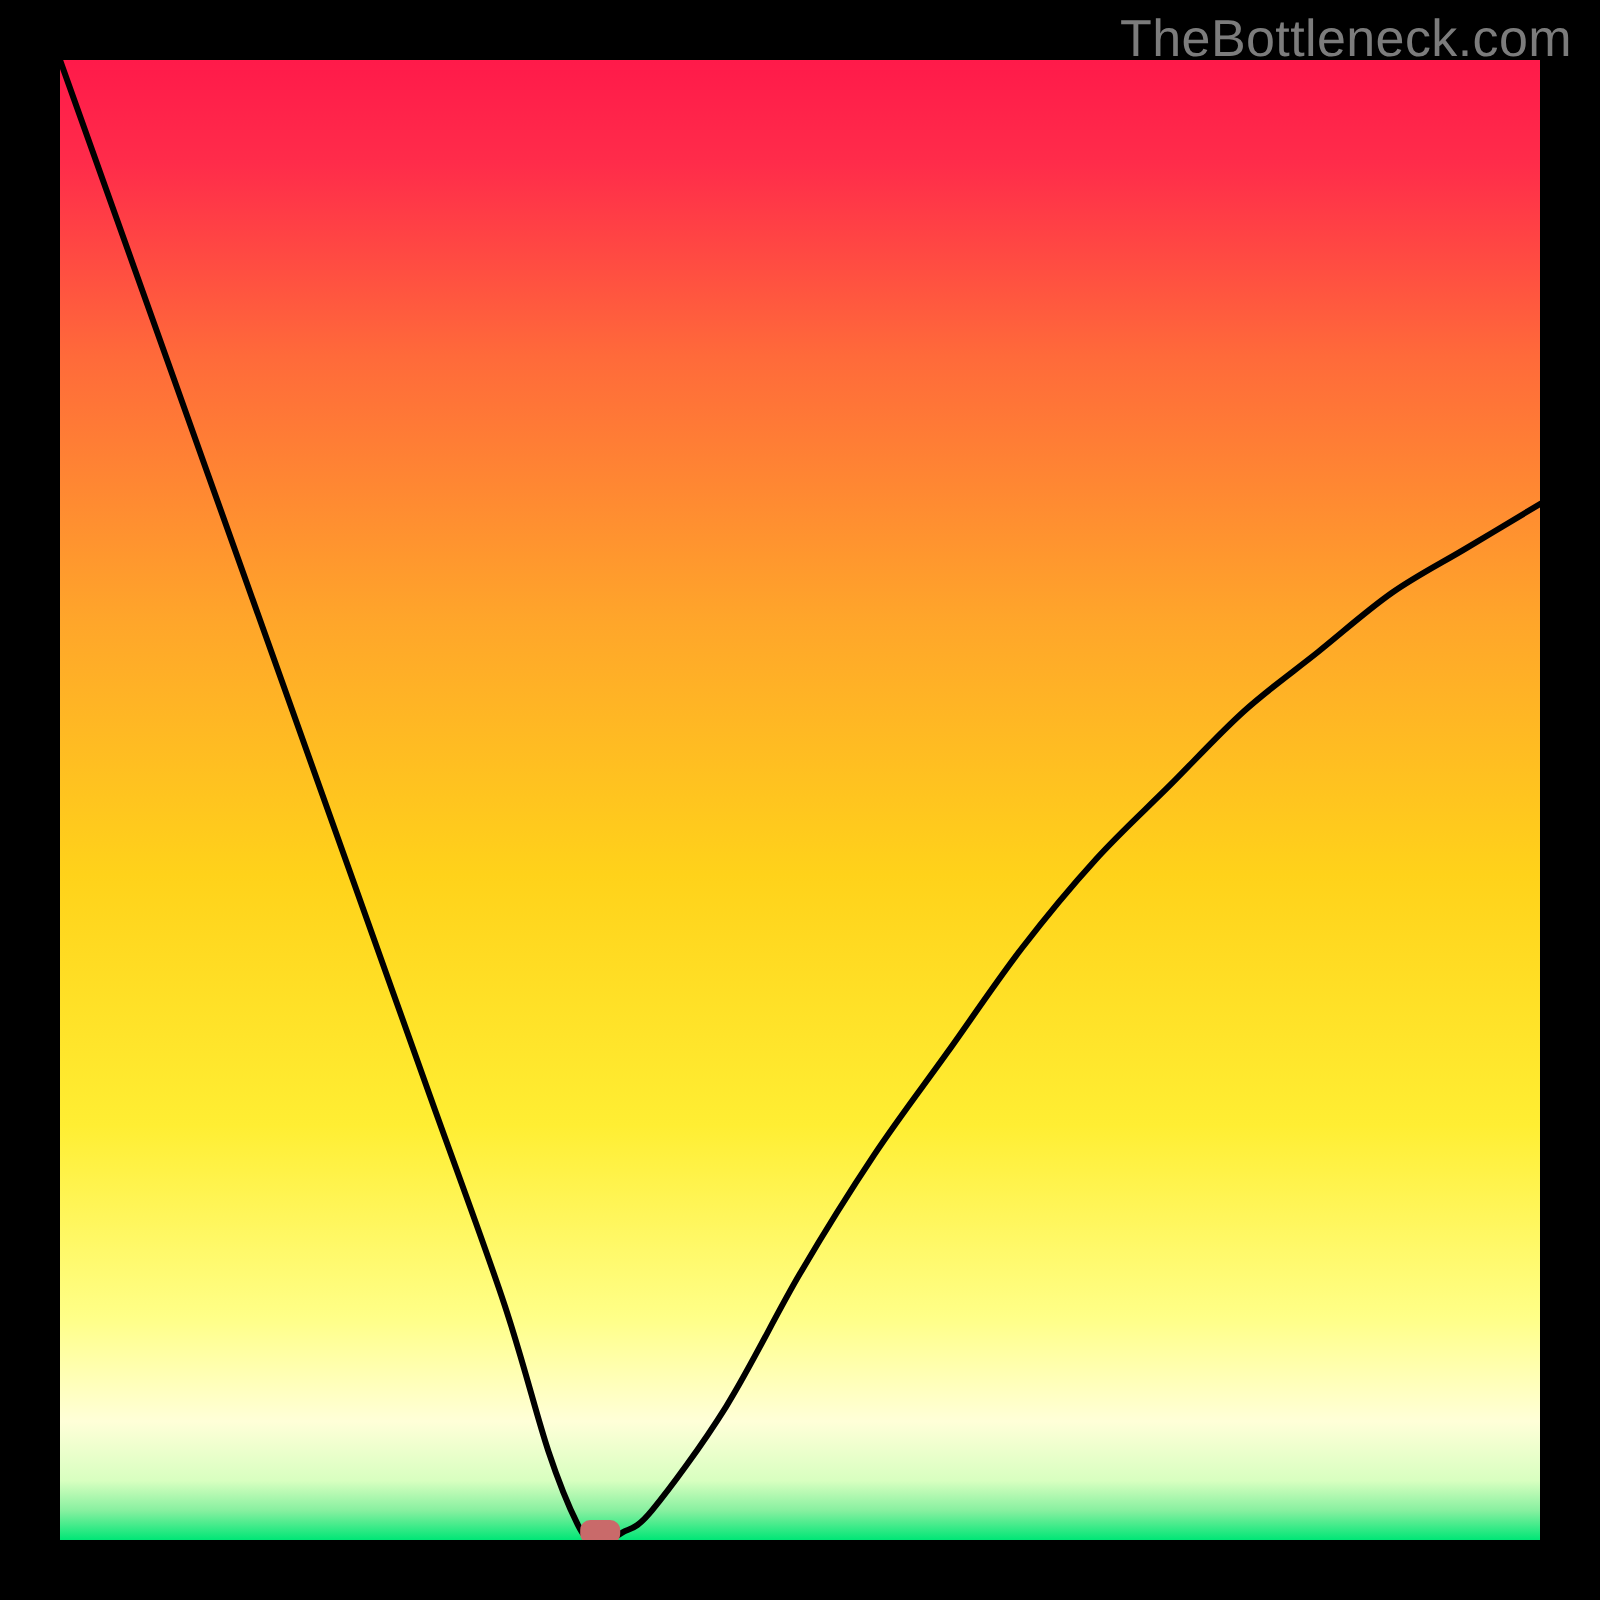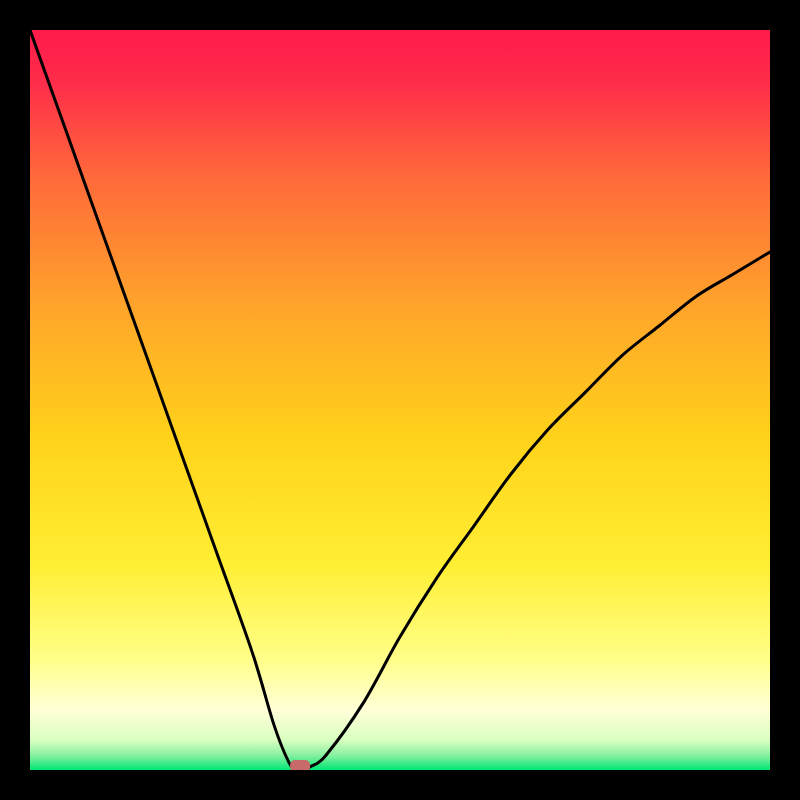--- a/index.html
+++ b/index.html
@@ -59,13 +59,14 @@
       </linearGradient>
     </defs>
 
     <rect x="0" y="0" width="740" height="740" fill="url(#bg)"></rect>
 
     <path id="curve-path" d="M 0.00 0.00 C 6.17 17.27, 24.67 69.07, 37.00 103.60 C 49.33 138.13, 61.67 172.67, 74.00 207.20 C 86.33 241.73, 98.67 276.27, 111.00 310.80 C 123.33 345.33, 135.67 379.87, 148.00 414.40 C 160.33 448.93, 172.67 483.47, 185.00 518.00 C 197.33 552.53, 212.13 592.00, 222.00 621.60 C 231.87 651.20, 238.03 677.10, 244.20 695.60 C 250.37 714.10, 255.30 725.20, 259.00 732.60 C 262.70 740.00, 263.93 738.77, 266.40 740.00 C 268.87 741.23, 271.33 740.62, 273.80 740.00 C 276.27 739.38, 277.50 738.77, 281.20 736.30 C 284.90 733.83, 287.37 735.68, 296.00 725.20 C 304.63 714.72, 320.67 693.13, 333.00 673.40 C 345.33 653.67, 357.67 627.77, 370.00 606.80 C 382.33 585.83, 394.67 566.10, 407.00 547.60 C 419.33 529.10, 431.67 513.07, 444.00 495.80 C 456.33 478.53, 468.67 460.03, 481.00 444.00 C 493.33 427.97, 505.67 413.17, 518.00 399.60 C 530.33 386.03, 542.67 374.93, 555.00 362.60 C 567.33 350.27, 579.67 336.70, 592.00 325.60 C 604.33 314.50, 616.67 305.87, 629.00 296.00 C 641.33 286.13, 653.67 275.03, 666.00 266.40 C 678.33 257.77, 690.67 251.60, 703.00 244.20 C 715.33 236.80, 733.83 225.70, 740.00 222.00" fill="none" stroke="#000" stroke-width="3" stroke-linejoin="round" stroke-linecap="round"></path>
 
     <rect id="marker-rect" rx="5" ry="5" fill="#c96a6a" x="260.10" y="730.00" width="20" height="12"></rect>
   </svg>
 
+  <div class="watermark">TheBottleneck.com</div>
 </div>
 
 </body></html>

